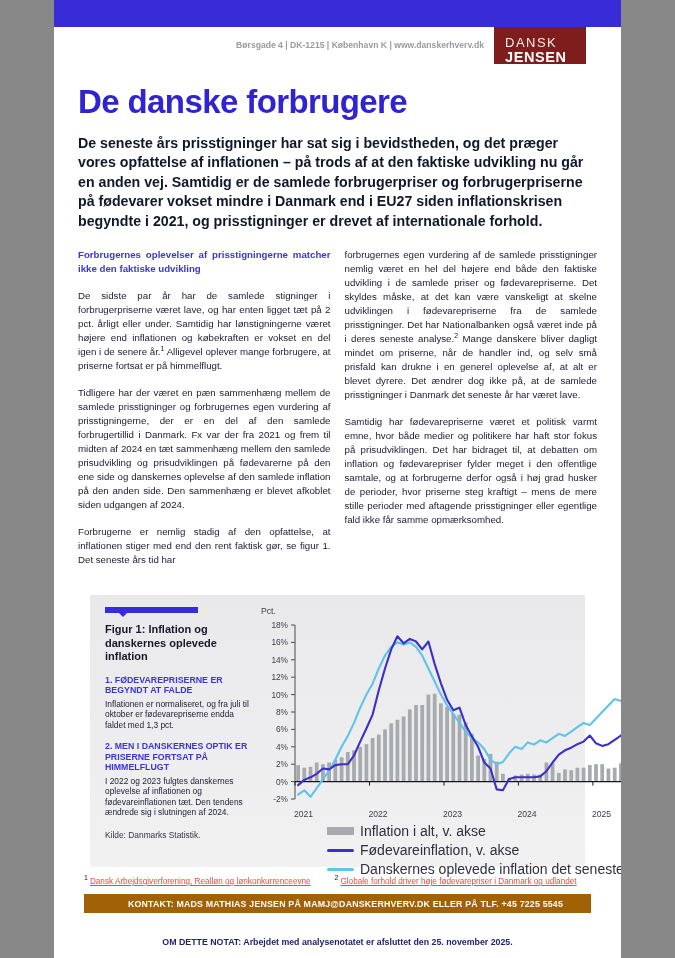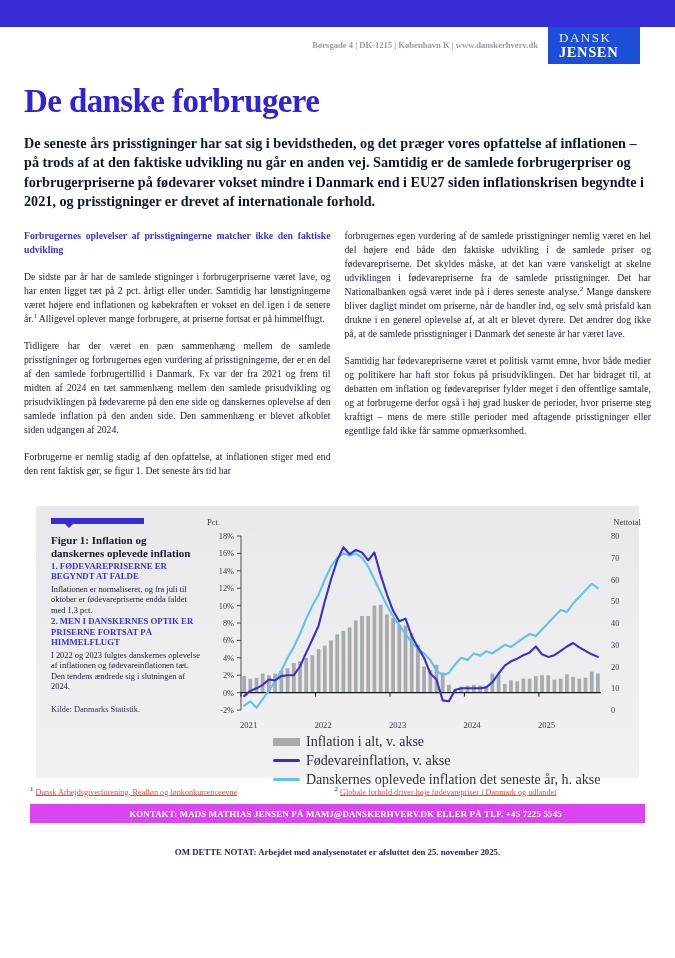--- a/index.html
+++ b/index.html
@@ -1,53 +1,53 @@
 <!DOCTYPE html>
 <html><head>
 <meta charset="utf-8">
 <style>
   html,body{margin:0;padding:0;background:#888;}
-  .page{position:relative;width:675px;height:958px;background:#ffffff;margin:0 auto;
-        font-family:Liberation Serif, serif;color:#20203a;overflow:hidden;}
+  .page{position:relative;width:567px;height:958px;background:#ffffff;margin:0 auto;
+        font-family:Liberation Sans, sans-serif;color:#20203a;overflow:hidden;}
   .topbar{height:27px;background:#382bd8;}
   .header-meta{position:relative;height:38px;}
   .address{position:absolute;top:13px;right:137px;font-size:8.6px;font-weight:bold;color:#9a9a9f;}
-  .logo{position:absolute;top:0;right:35px;width:92px;height:37px;background:#1d4ed8;color:#fff;
-        display:flex;flex-direction:column;justify-content:center;padding-left:11px;box-sizing:border-box;line-height:1;}
+  .logo{position:absolute;top:0;right:35px;width:92px;height:37px;background:#7f1d1d;color:#fff;
+        display:flex;flex-direction:column;justify-content:flex-end;padding-left:11px;box-sizing:border-box;line-height:1;}
   .logo .l1{font-size:13px;font-weight:400;letter-spacing:1.5px;opacity:.92;}
   .logo .l2{font-size:14.5px;font-weight:bold;letter-spacing:.6px;margin-top:1px;}
   .content{padding:0 24px;}
   .title{margin-top:18px;font-size:33px;line-height:37px;font-weight:bold;letter-spacing:-.6px;color:#2f23d2;}
   .intro{margin-top:14px;font-size:14.2px;line-height:19.4px;font-weight:bold;color:#0f172a;}
   .columns{display:flex;gap:14px;margin-top:17px;}
   .col{flex:1;font-size:9.7px;line-height:14px;text-align:justify;}
   .col p{margin:0 0 13px 0;}
   .col-heading{color:#3a35d8;font-weight:bold;margin:0 0 0 0;}
   sup.fn{font-size:7px;vertical-align:super;line-height:0;}
   .figure-band{margin:15px 36px 0 36px;background:linear-gradient(180deg,#e9e9eb,#f1f1f2);
                display:flex;padding:10px 6px 6px 15px;height:272px;box-sizing:border-box;}
   .fig-panel{width:150px;flex:none;padding-top:2px;}
   .accent-bar{width:93px;height:6px;background:#382bd8;position:relative;}
   .accent-bar:after{content:"";position:absolute;left:14px;top:6px;border:4px solid transparent;border-top-color:#382bd8;border-bottom-width:0;}
   .fig-title{margin-top:10px;font-size:11px;line-height:13.5px;font-weight:bold;color:#17172b;}
-  .fig-note-h{font-size:8.8px;line-height:10.5px;font-weight:bold;color:#3a35d8;}
+  .fig-note-h{margin-top:11px;font-size:8.8px;line-height:10.5px;font-weight:bold;color:#3a35d8;}
   .fig-note-b{margin-top:3px;font-size:8.4px;line-height:10.5px;color:#20203a;}
   .fig-source{margin-top:12px;font-size:8.4px;color:#33334a;}
   .chart-wrap{flex:1;position:relative;}
   .chart-wrap svg{display:block;}
   .legend{margin:2px 0 0 72px;font-size:14px;color:#2e2e3e;}
   .legend-row{display:flex;align-items:center;margin-bottom:3px;}
   .sw{display:inline-block;width:27px;margin-right:6px;flex:none;}
   .sw.bar{height:8px;}
   .sw.line{height:3px;border-radius:2px;}
   .footnotes{display:flex;margin:7px 36px 0 30px;font-size:8.2px;}
   .footnote{width:50%;}
   .footnote .mk{color:#17172b;font-size:7px;vertical-align:super;margin-right:2px;}
   .footnote a{color:#ef4a3e;text-decoration:underline;}
-  .contact-bar{margin:8px 30px 0 30px;background:#d946ef;color:#ffffff;text-align:center;
+  .contact-bar{margin:8px 30px 0 30px;background:#a16207;color:#ffffff;text-align:center;
                font-size:8.8px;font-weight:bold;padding:5px 0 4px 16px;letter-spacing:.2px;}
   .about{margin-top:24px;text-align:center;font-size:8.8px;font-weight:bold;color:#23226e;}
 </style>
 </head>
 <body>
 
 <div class="page">
 
   <div class="topbar"></div>
 

